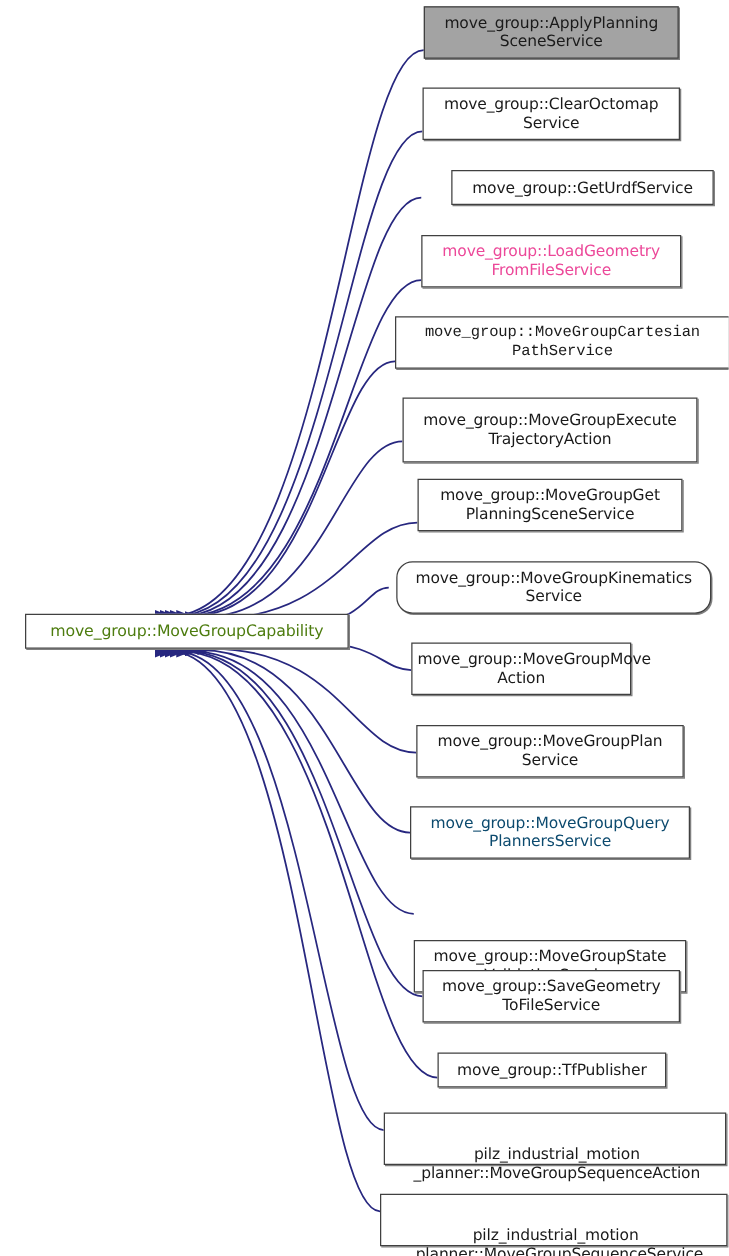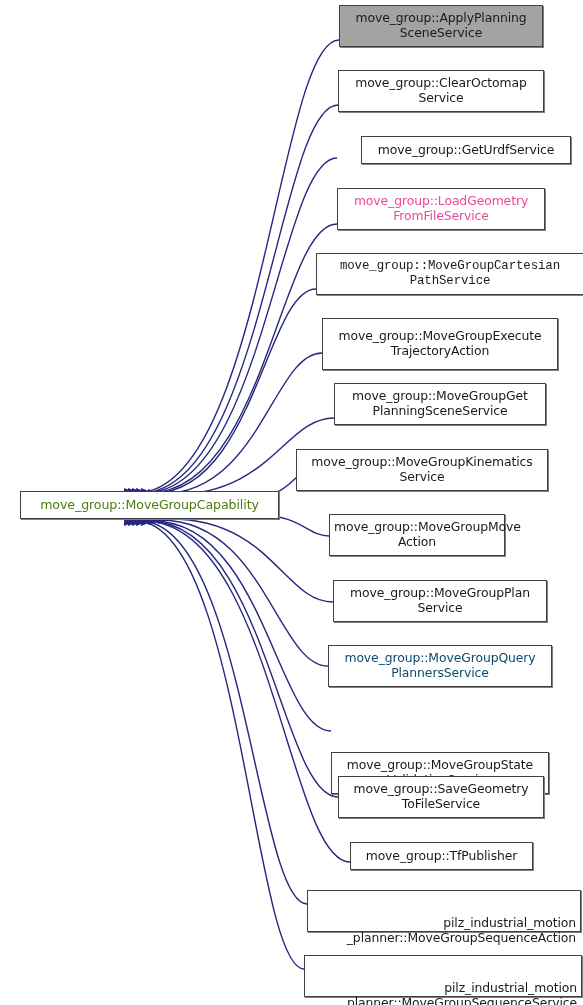--- a/index.html
+++ b/index.html
@@ -44,21 +44,21 @@
   .node.root {
     font-size: 12.6px;
   }
   .node-label {
     display: block;
     width: 100%;
     padding: 0 4px;
     box-sizing: border-box;
   }
   .node.left-align .node-label {
-    text-align: right;
+    text-align: center;
     padding-left: 7px;
     margin-top: 40px;
   }
 </style>
 </head>
 <body>
 
 <div id="diagram-root">
   <svg id="edge-layer" viewBox="0 0 583 1005" width="583" height="1005" xmlns="http://www.w3.org/2000/svg">
       <defs>
@@ -91,21 +91,21 @@
 Service</span></div>
       <div class="node" style="left: 337px; top: 136px; width: 210px; height: 28px; border-color: rgb(64, 64, 64); background: rgb(255, 255, 255); color: rgb(26, 26, 26); margin-left: 24px;"><span class="node-label">move_group::GetUrdfService</span></div>
       <div class="node" style="left: 337px; top: 188px; width: 208px; height: 42px; border-color: rgb(64, 64, 64); background: rgb(255, 255, 255); color: #ec4899;"><span class="node-label">move_group::LoadGeometry
 FromFileService</span></div>
       <div class="node" style="left: 316px; top: 253px; width: 268px; height: 42px; border-color: rgb(64, 64, 64); background: rgb(255, 255, 255); color: rgb(26, 26, 26); font-family: Liberation Mono, monospace;"><span class="node-label">move_group::MoveGroupCartesian
 PathService</span></div>
       <div class="node" style="left: 322px; top: 318px; width: 236px; height: 52px; border-color: rgb(64, 64, 64); background: rgb(255, 255, 255); color: rgb(26, 26, 26);"><span class="node-label">move_group::MoveGroupExecute
 TrajectoryAction</span></div>
       <div class="node" style="left: 334px; top: 383px; width: 212px; height: 42px; border-color: rgb(64, 64, 64); background: rgb(255, 255, 255); color: rgb(26, 26, 26);"><span class="node-label">move_group::MoveGroupGet
 PlanningSceneService</span></div>
-      <div class="node" style="left: 296px; top: 449px; width: 252px; height: 42px; border-color: rgb(64, 64, 64); background: rgb(255, 255, 255); color: rgb(26, 26, 26);"><span class="node-label">move_group::MoveGroupKinematics
+      <div class="node" style="left: 317px; top: 449px; width: 252px; height: 42px; border-color: rgb(64, 64, 64); background: rgb(255, 255, 255); color: rgb(26, 26, 26); border-radius: 13px;"><span class="node-label">move_group::MoveGroupKinematics
 Service</span></div>
       <div class="node" style="left: 329px; top: 514px; width: 176px; height: 42px; border-color: rgb(64, 64, 64); background: rgb(255, 255, 255); color: rgb(26, 26, 26);"><span class="node-label">move_group::MoveGroupMove
 Action</span></div>
       <div class="node" style="left: 333px; top: 580px; width: 214px; height: 42px; border-color: rgb(64, 64, 64); background: rgb(255, 255, 255); color: rgb(26, 26, 26);"><span class="node-label">move_group::MoveGroupPlan
 Service</span></div>
       <div class="node" style="left: 328px; top: 645px; width: 224px; height: 42px; border-color: rgb(64, 64, 64); background: rgb(255, 255, 255); color: #0c4a6e;"><span class="node-label">move_group::MoveGroupQuery
 PlannersService</span></div>
       <div class="node" style="left: 331px; top: 752px; width: 218px; height: 42px; border-color: rgb(64, 64, 64); background: rgb(255, 255, 255); color: rgb(26, 26, 26);"><span class="node-label">move_group::MoveGroupState
 ValidationService</span></div>
       <div class="node" style="left: 338px; top: 776px; width: 206px; height: 42px; border-color: rgb(64, 64, 64); background: rgb(255, 255, 255); color: rgb(26, 26, 26);"><span class="node-label">move_group::SaveGeometry

